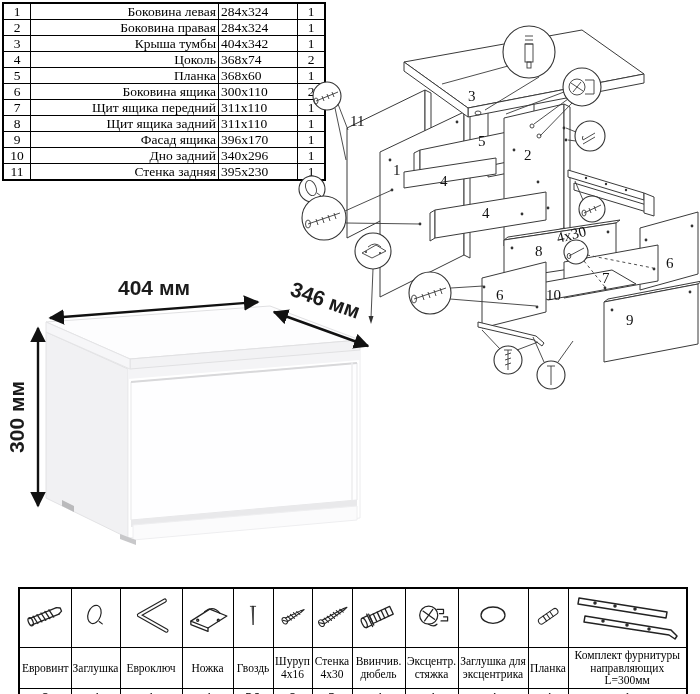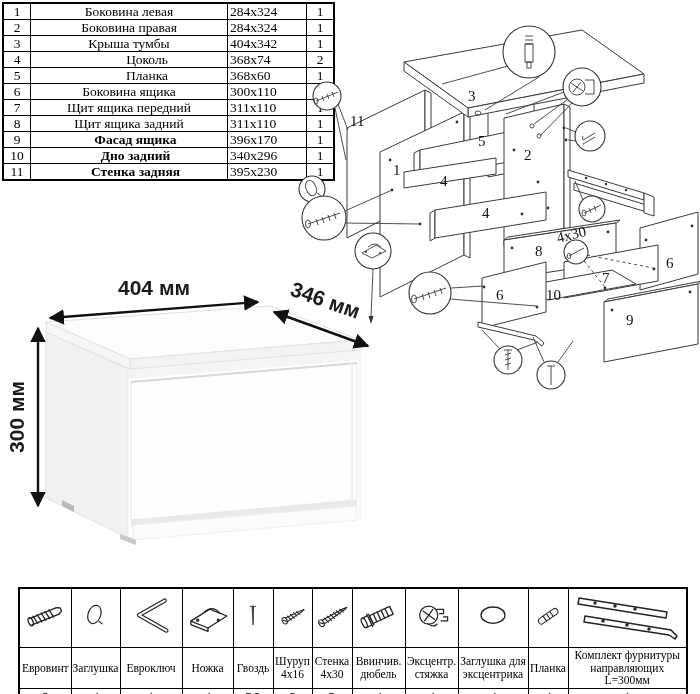--- a/index.html
+++ b/index.html
@@ -4,23 +4,23 @@
 <style>
   html,body{margin:0;padding:0;background:#fff;}
   .page{position:relative;width:700px;height:694px;background:#fff;overflow:hidden;
         font-family:"Liberation Serif", serif;color:#000;}
   
   table.parts{position:absolute;left:2px;top:2px;border-collapse:collapse;
               border:2px solid #000;table-layout:fixed;}
   table.parts td{border:1px solid #000;height:15px;font-size:13.5px;line-height:15px;
                  padding:0 2px;white-space:nowrap;overflow:hidden;}
   td.c-num{width:22px;text-align:center;}
-  td.c-name{width:156px;text-align:center;}
-  td.c-name.ind1{padding-left:15px;font-weight:bold;}
-  td.c-name.ind2{padding-left:38px;}
+  td.c-name{width:156px;text-align:right;}
+  td.c-name.ind1{padding-left:15px;}
+  td.c-name.ind2{padding-left:29px;}
   td.c-size{width:74px;text-align:left;}
   td.c-qty{width:22px;text-align:center;}
   
   svg.exploded{position:absolute;left:292px;top:0;}
   svg.exploded text{font-family:"Liberation Serif",serif;font-size:15px;fill:#111;}
   
   svg.render{position:absolute;left:8px;top:272px;}
   svg.render text{font-family:"Liberation Sans",sans-serif;font-weight:bold;fill:#1b1b1b;}
   
   .hw-title{position:absolute;left:0;top:563px;width:700px;text-align:center;

